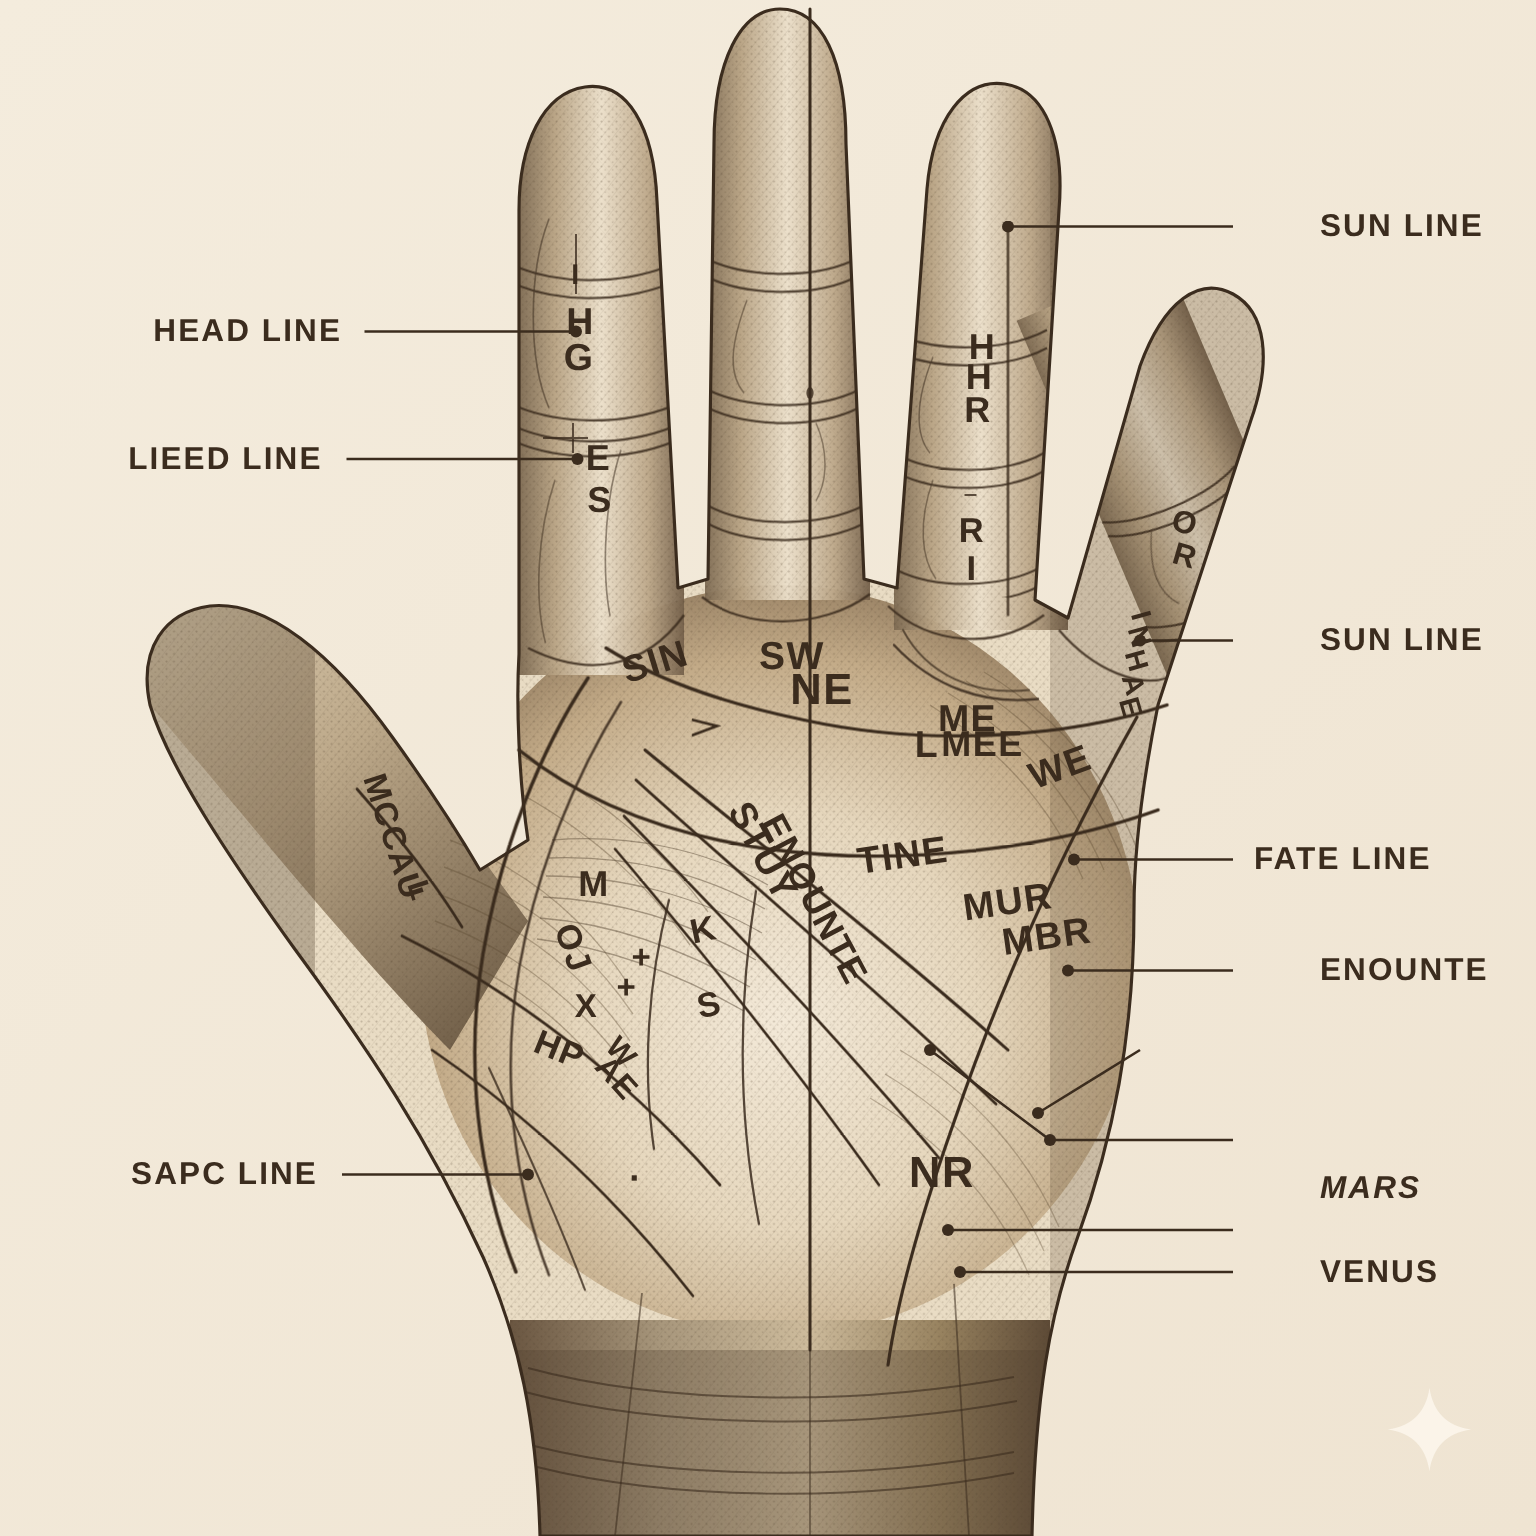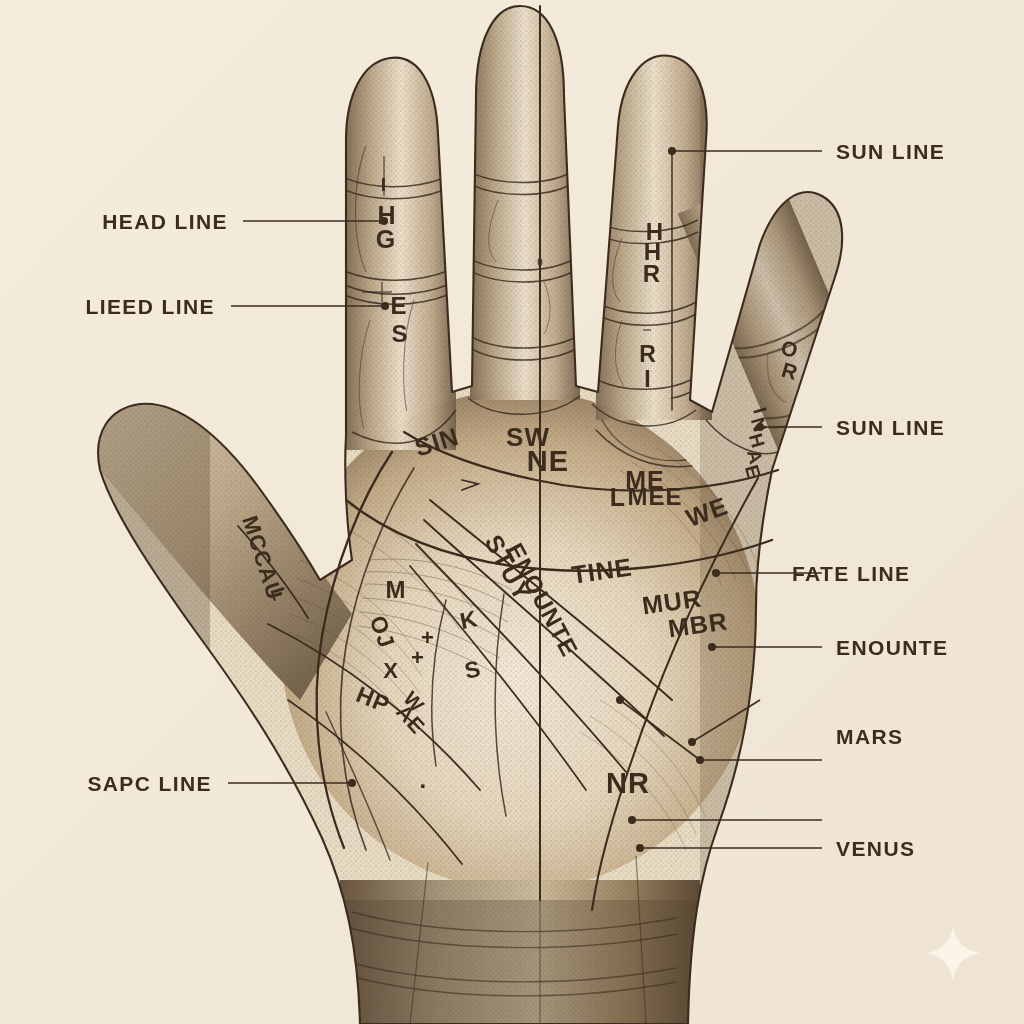--- a/index.html
+++ b/index.html
@@ -15,21 +15,21 @@
   .lbl{
     position:absolute;
     color:#3b2c1e;
     font-family:"Liberation Sans", sans-serif;
     font-size:21px;
     font-weight:700;
     letter-spacing:1.4px;
     white-space:nowrap;
     line-height:1;
   }
-  .lbl.r{transform:translateY(-50%);}
+  .lbl.r{transform:translateY(-50%);margin-left:44px;}
   .lbl.l{transform:translate(-100%,-50%);}
 
   .sparkle{position:absolute;right:42px;bottom:42px;width:58px;height:58px;opacity:.85;}
 </style>
 </head>
 <body>
 
 <div id="stage">
 
   <svg id="art" viewBox="0 0 1024 1024" aria-hidden="true">
@@ -393,21 +393,21 @@
     </div>
 
   <div id="labels">
       <div class="lbl l" style="left: 228px; top: 221px; text-align: right;">HEAD LINE</div>
       <div class="lbl l" style="left: 215px; top: 306px;">LIEED LINE</div>
       <div class="lbl l" style="left: 212px; top: 783px;">SAPC LINE</div>
       <div class="lbl r" style="left: 836px; top: 151px;">SUN LINE</div>
       <div class="lbl r" style="left: 836px; top: 427px;">SUN LINE</div>
       <div class="lbl r" style="left: 792px; top: 573px;">FATE LINE</div>
       <div class="lbl r" style="left: 836px; top: 647px;">ENOUNTE</div>
-      <div class="lbl r" style="left: 836px; top: 736px;">MARS</div>
+      <div class="lbl r" style="left: 836px; top: 792px; font-style: italic;">MARS</div>
       <div class="lbl r" style="left: 836px; top: 848px;">VENUS</div>
     </div>
 
   <svg class="sparkle" viewBox="0 0 100 100">
     <path d="M50 2 C54 30 70 46 98 50 C70 54 54 70 50 98 C46 70 30 54 2 50 C30 46 46 30 50 2 Z" fill="#fdf8ee" opacity="0.95"></path>
   </svg>
 
 </div>
 
 </body></html>

